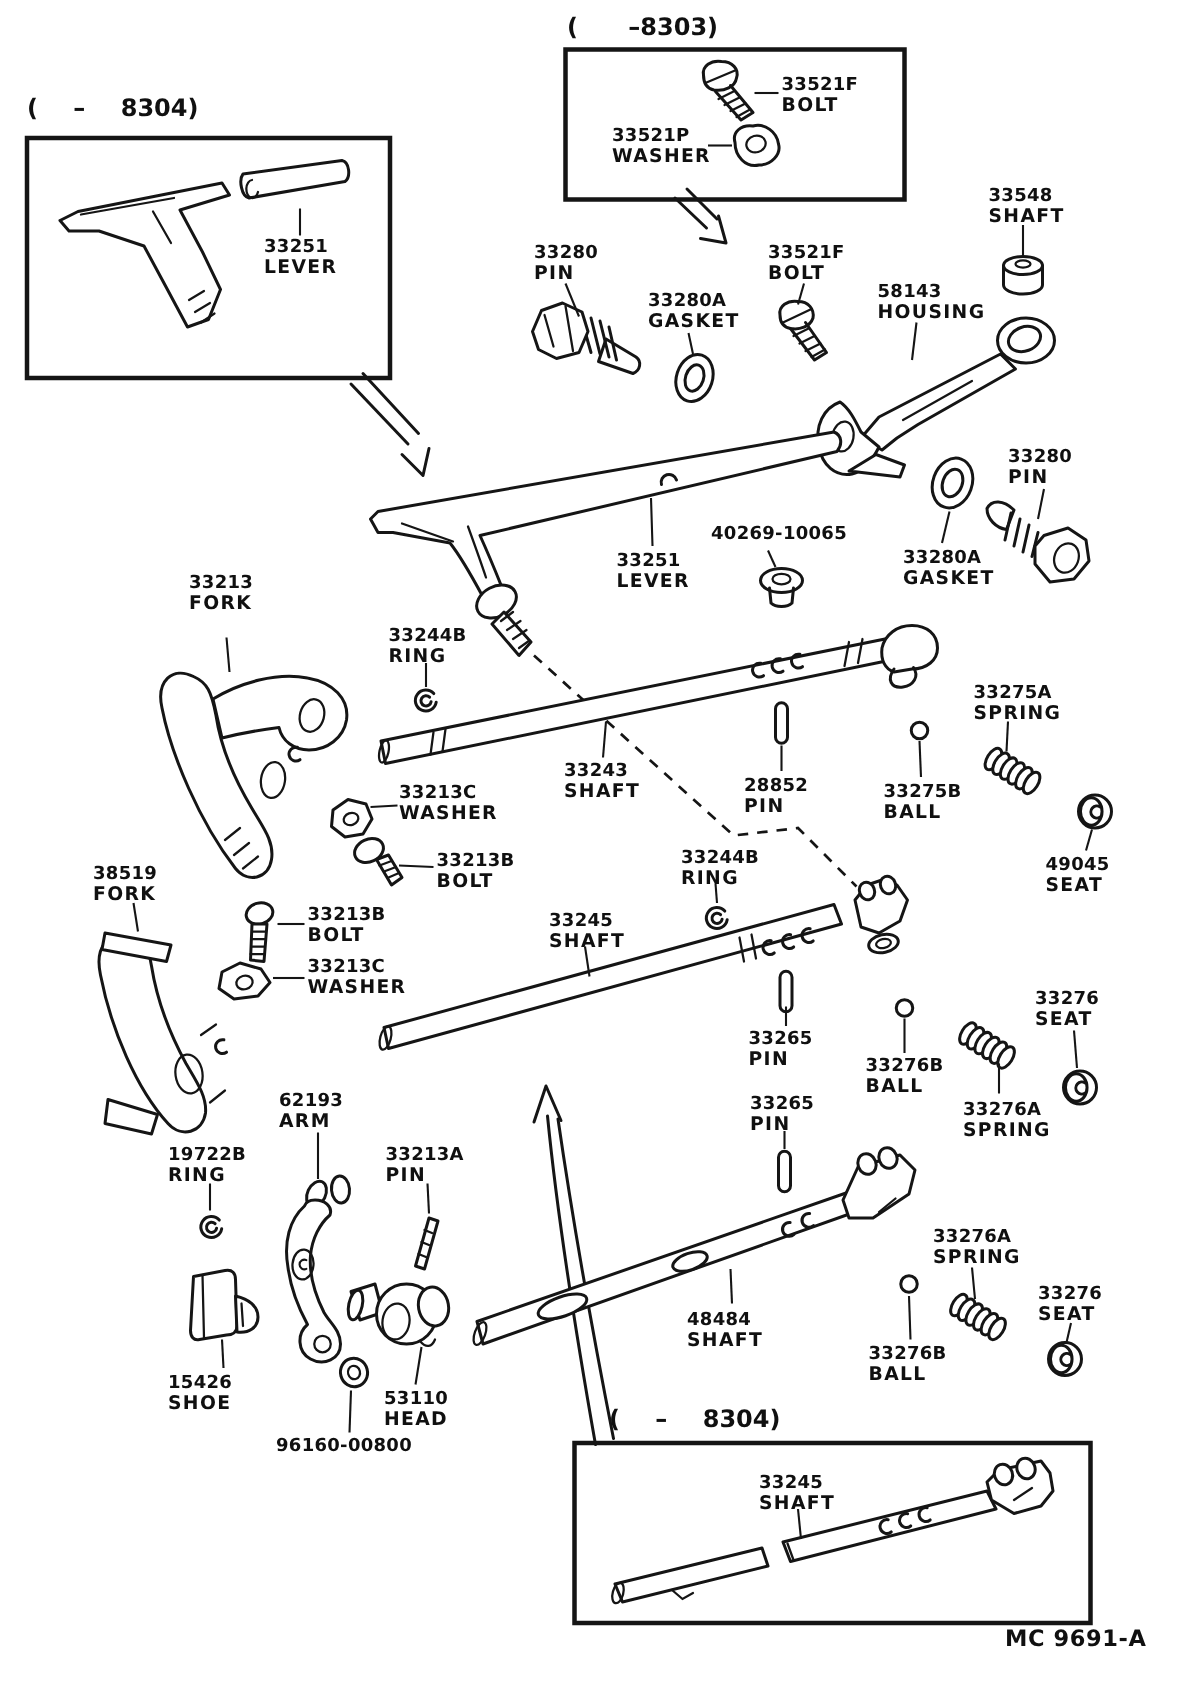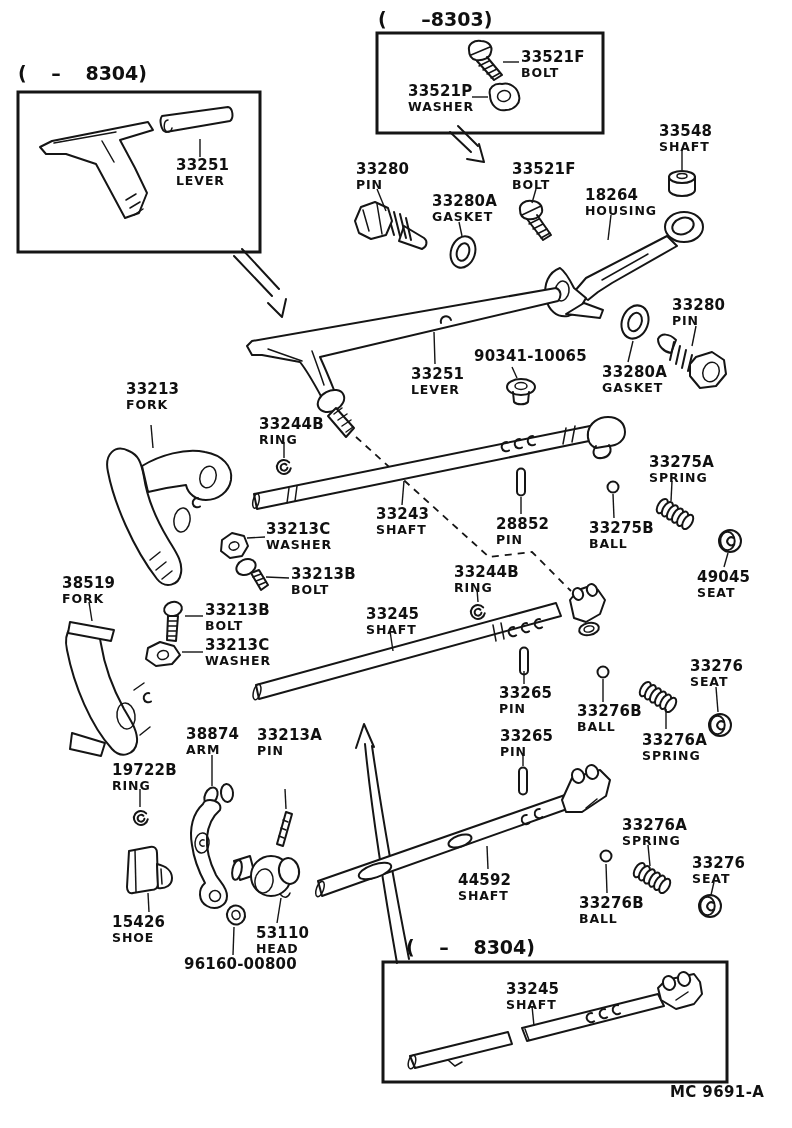--- a/index.html
+++ b/index.html
@@ -1,22 +1,22 @@
 <!DOCTYPE html>
 <html><head>
 <meta charset="utf-8">
 <style>
   html,body{margin:0;padding:0;background:#e8e8e8}
   .stage{position:relative;width:792px;height:1128px;background:#ffffff;overflow:hidden;
          font-family:"DejaVu Sans",sans-serif;color:#101010}
   .stage svg{position:absolute;left:0;top:0}
   .pl{position:absolute;font-weight:700;line-height:1.06;white-space:nowrap}
-  .pl .num{font-size:15px;letter-spacing:.2px}
+  .pl .num{font-size:12px;letter-spacing:.2px}
   .pl .nam{font-size:12.5px;letter-spacing:.9px}
-  .inset-code{position:absolute;font-weight:700;font-size:19px;word-spacing:18px;white-space:pre}
+  .inset-code{position:absolute;font-weight:700;font-size:16px;word-spacing:18px;white-space:pre}
   .footer-code{position:absolute;font-weight:700;font-size:15px;letter-spacing:.4px}
   
   .s2{stroke:#151515;stroke-width:2;fill:none;stroke-linecap:round;stroke-linejoin:round}
   .s2w{stroke:#151515;stroke-width:2;fill:#fff;stroke-linejoin:round}
   .s15{stroke:#151515;stroke-width:1.5;fill:none;stroke-linecap:round}
   .ldr{stroke:#151515;stroke-width:1.4;fill:none}
   .box{stroke:#151515;stroke-width:3;fill:none}
   .dash{stroke:#151515;stroke-width:1.8;fill:none;stroke-dasharray:7 6}
 </style>
 </head>
@@ -374,29 +374,29 @@
     </div>
 <div class="pl" style="left:432px;top:194px">
       <div class="num">33280A</div>
       <div class="nam">GASKET</div>
     </div>
 <div class="pl" style="left:512px;top:162px">
       <div class="num">33521F</div>
       <div class="nam">BOLT</div>
     </div>
 <div class="pl" style="left:585px;top:188px">
-      <div class="num">18264</div>
+      <div class="num">58143</div>
       <div class="nam">HOUSING</div>
     </div>
 <div class="pl" style="left:411px;top:367px">
       <div class="num">33251</div>
       <div class="nam">LEVER</div>
     </div>
 <div class="pl" style="left:474px;top:349px">
-      <div class="num">90341-10065</div>
+      <div class="num">40269-10065</div>
     </div>
 <div class="pl" style="left:602px;top:365px">
       <div class="num">33280A</div>
       <div class="nam">GASKET</div>
     </div>
 <div class="pl" style="left:672px;top:298px">
       <div class="num">33280</div>
       <div class="nam">PIN</div>
     </div>
 <div class="pl" style="left:126px;top:382px">
@@ -441,28 +441,28 @@
     </div>
 <div class="pl" style="left:205px;top:603px">
       <div class="num">33213B</div>
       <div class="nam">BOLT</div>
     </div>
 <div class="pl" style="left:205px;top:638px">
       <div class="num">33213C</div>
       <div class="nam">WASHER</div>
     </div>
 <div class="pl" style="left:186px;top:727px">
-      <div class="num">38874</div>
+      <div class="num">62193</div>
       <div class="nam">ARM</div>
     </div>
 <div class="pl" style="left:112px;top:763px">
       <div class="num">19722B</div>
       <div class="nam">RING</div>
     </div>
-<div class="pl" style="left:257px;top:728px">
+<div class="pl" style="left:257px;top:763px">
       <div class="num">33213A</div>
       <div class="nam">PIN</div>
     </div>
 <div class="pl" style="left:112px;top:915px">
       <div class="num">15426</div>
       <div class="nam">SHOE</div>
     </div>
 <div class="pl" style="left:256px;top:926px">
       <div class="num">53110</div>
       <div class="nam">HEAD</div>
@@ -492,21 +492,21 @@
     </div>
 <div class="pl" style="left:642px;top:733px">
       <div class="num">33276A</div>
       <div class="nam">SPRING</div>
     </div>
 <div class="pl" style="left:690px;top:659px">
       <div class="num">33276</div>
       <div class="nam">SEAT</div>
     </div>
 <div class="pl" style="left:458px;top:873px">
-      <div class="num">44592</div>
+      <div class="num">48484</div>
       <div class="nam">SHAFT</div>
     </div>
 <div class="pl" style="left:579px;top:896px">
       <div class="num">33276B</div>
       <div class="nam">BALL</div>
     </div>
 <div class="pl" style="left:622px;top:818px">
       <div class="num">33276A</div>
       <div class="nam">SPRING</div>
     </div>

